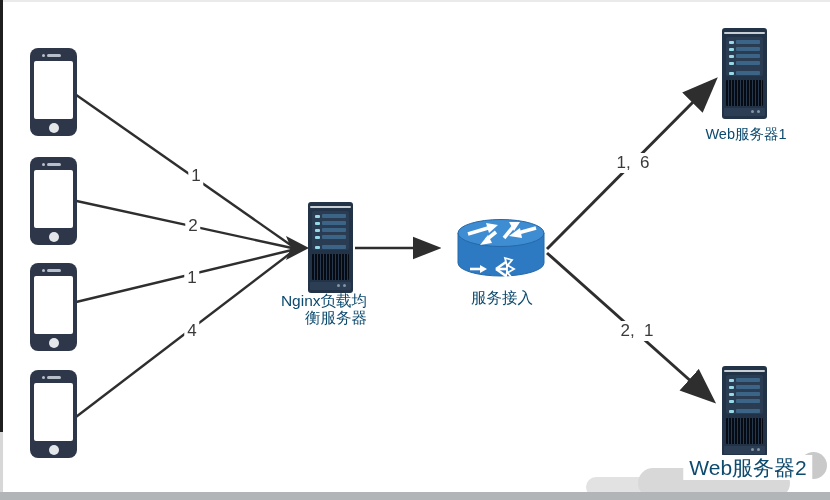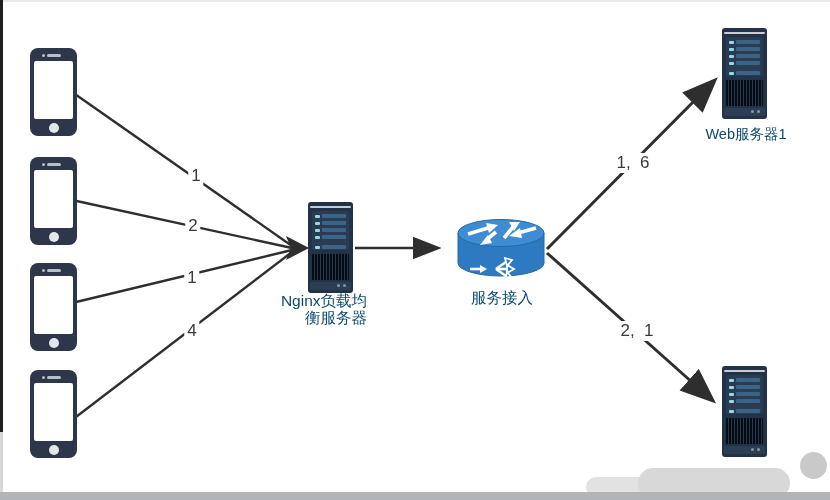--- a/index.html
+++ b/index.html
@@ -222,20 +222,21 @@
         <span class="dot d2"></span>
     </div>
   </div>
 
   <div class="node-label lb-label">
     <span>Nginx负载均</span><br>
     <span>衡服务器</span>
   </div>
   <div class="node-label router-label">服务接入</div>
   <div class="node-label ws1-label">Web服务器1</div>
+  <div class="node-label ws2-label">Web服务器2</div>
 
   <span class="edge-label" style="left:196px;top:176px">1</span>
   <span class="edge-label" style="left:193px;top:226px">2</span>
   <span class="edge-label" style="left:192px;top:278px">1</span>
   <span class="edge-label" style="left:192px;top:331px">4</span>
   <span class="edge-label" style="left:633px;top:163px">1,  6</span>
   <span class="edge-label" style="left:637px;top:331px">2,  1</span>
 
   <div class="top-line"></div>
   <div class="edge-dark"></div>

